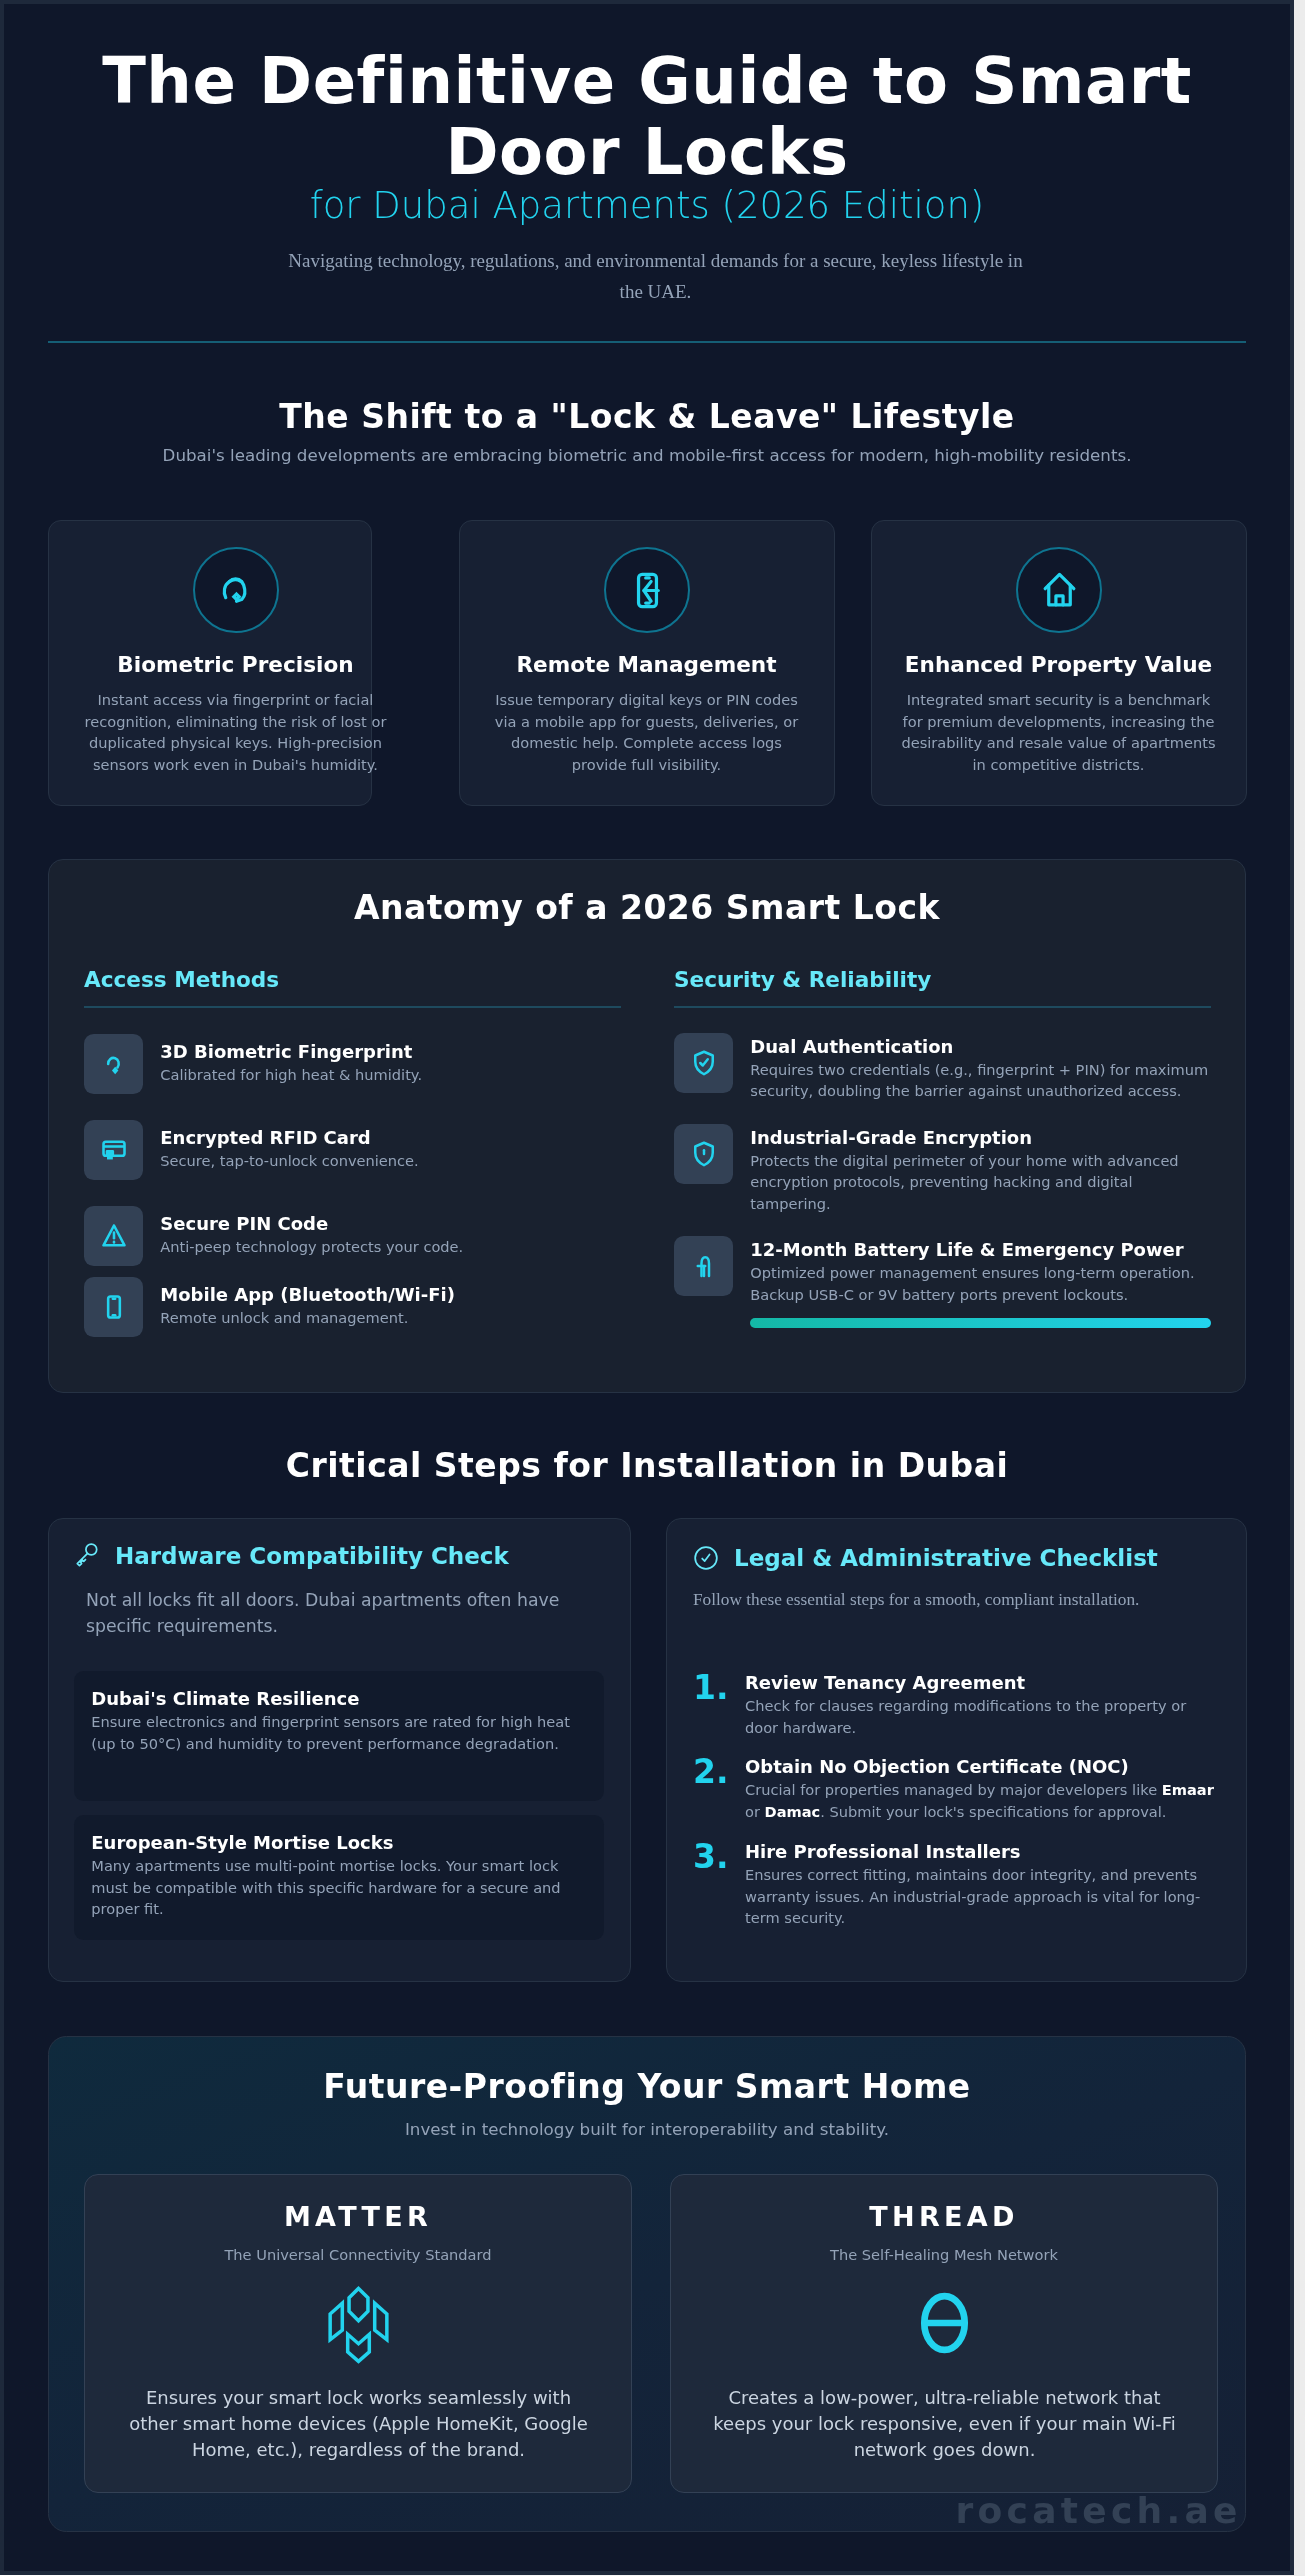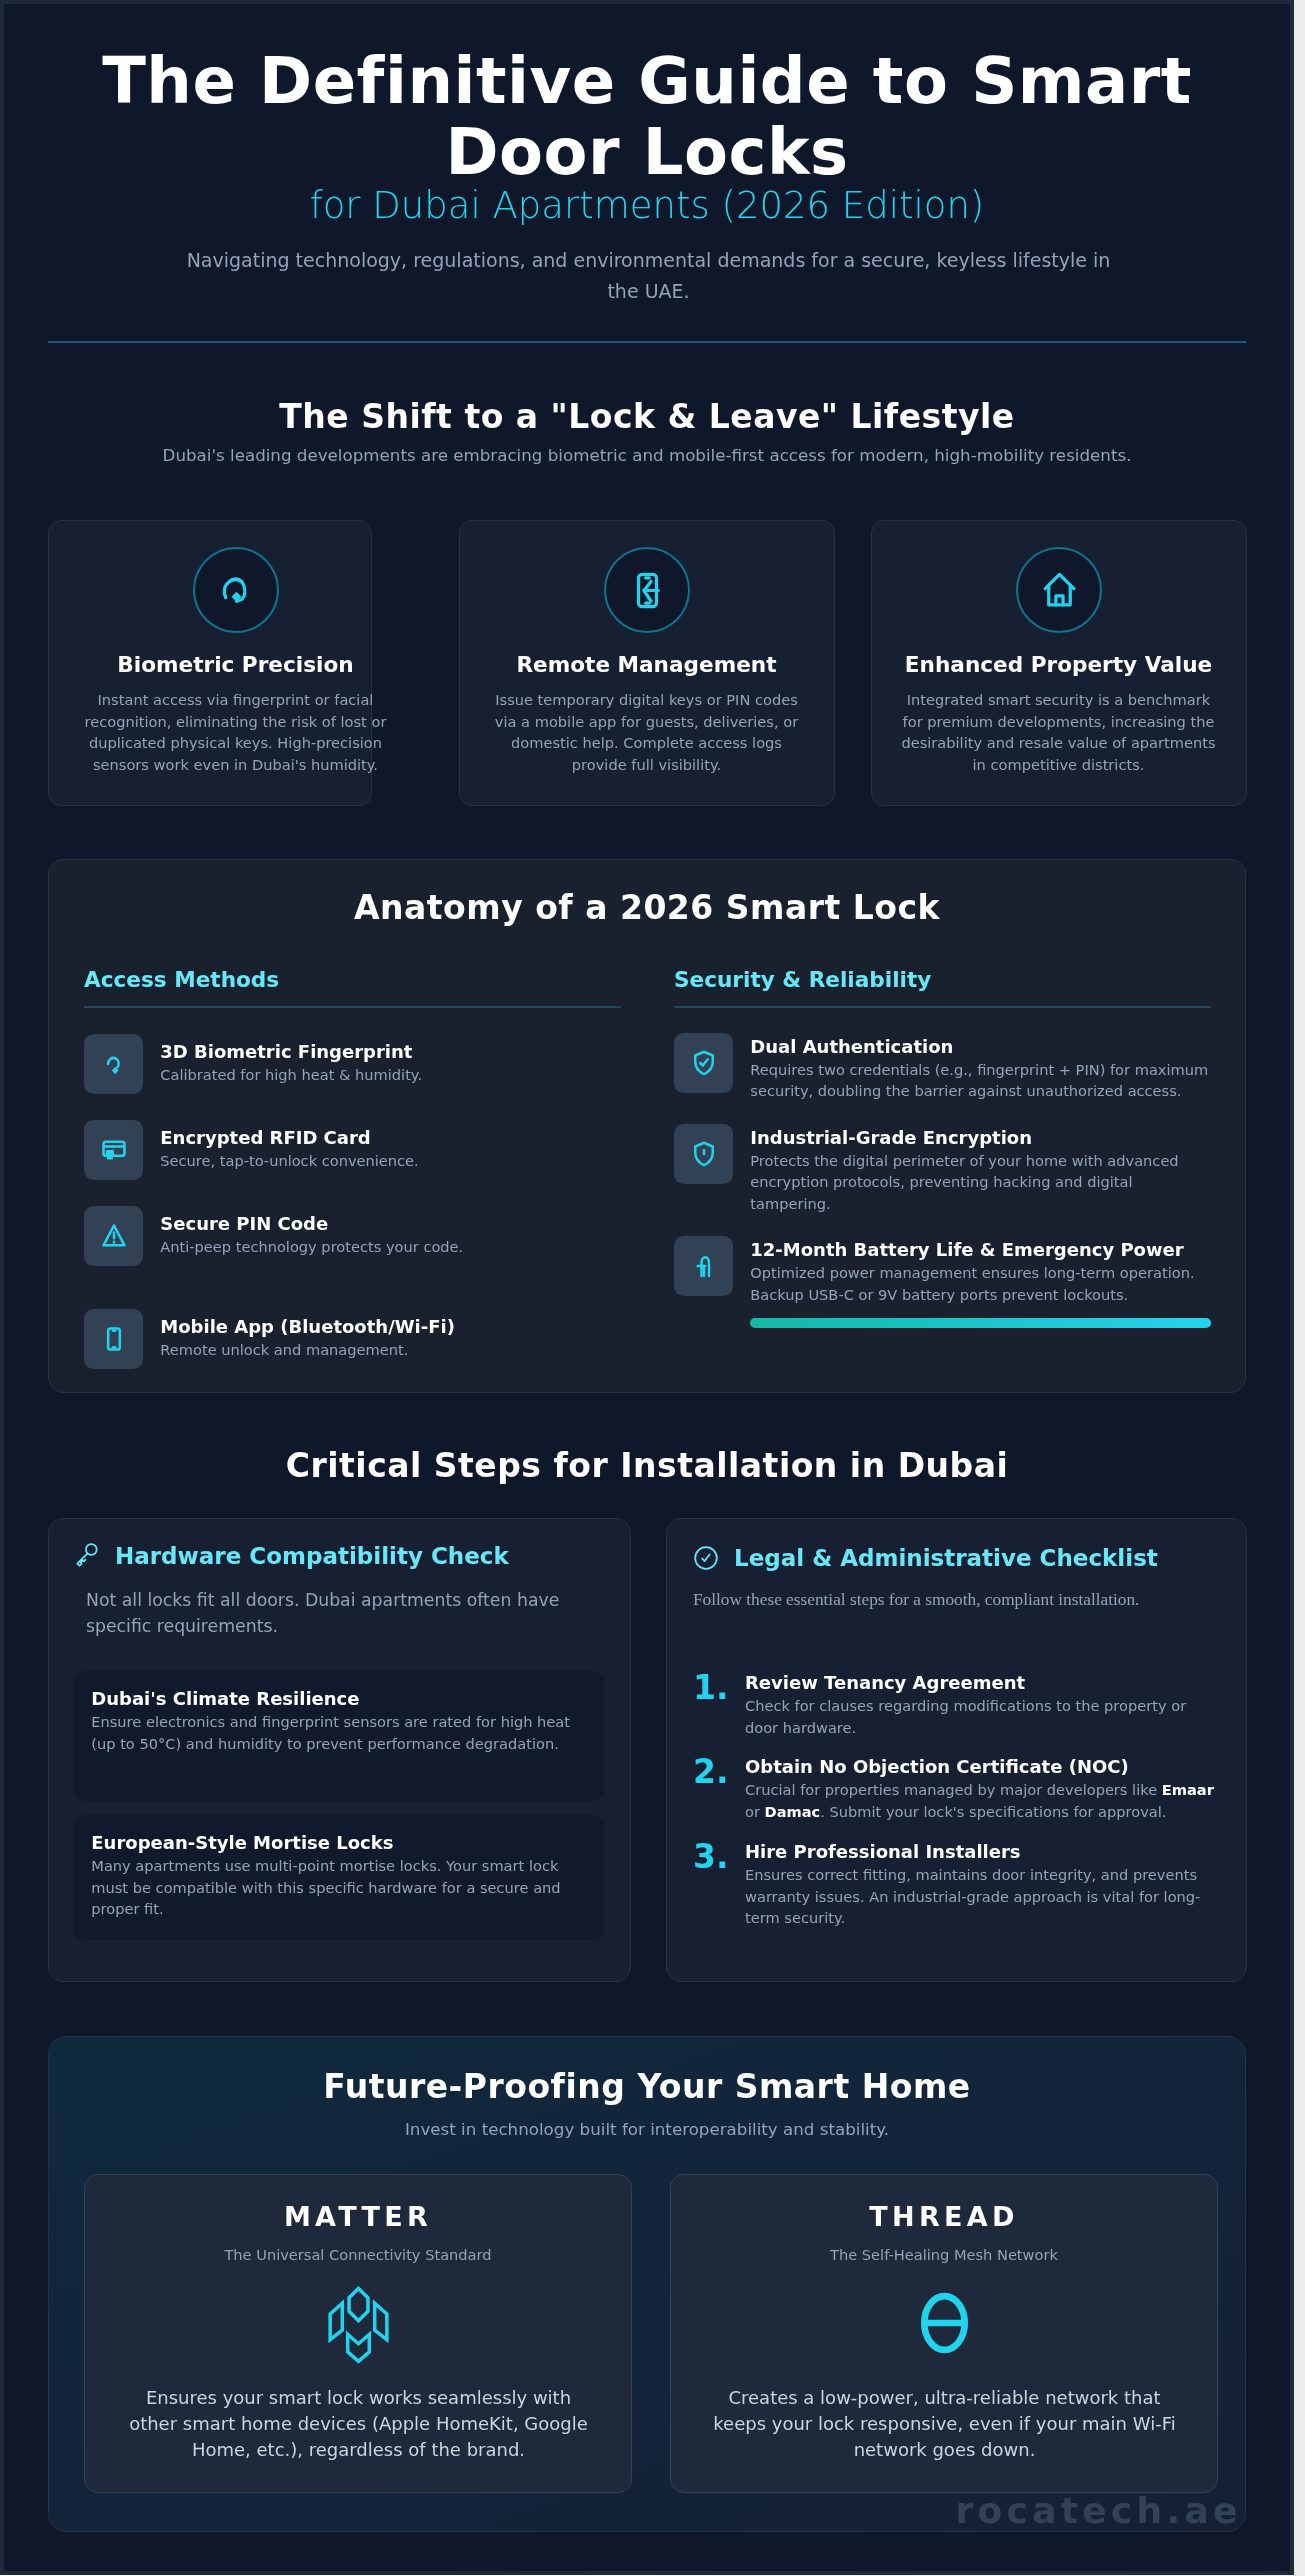--- a/index.html
+++ b/index.html
@@ -62,21 +62,21 @@
 </head>
 <body>
 
 <div class="frame">
 
   <div class="abs center h1" style="left:0; top:45px; width:1286px;">
     <div>The Definitive Guide to Smart</div>
     <div style="margin-top:6.5px;">Door Locks</div>
   </div>
   <div class="abs center subtitle" style="left:0; top:180px; width:1286px;">for Dubai Apartments (2026 Edition)</div>
-  <div class="abs center lead" style="left:163px; top:241px; width:963px;">
+  <div class="abs center lead" style="left:170px; top:241px; width:963px;font-family:Liberation Serif, serif;">
     <div>Navigating technology, regulations, and environmental demands for a secure, keyless lifestyle in</div>
     <div>the UAE.</div>
   </div>
   <div class="abs divider" style="left:44px; top:337px; width:1198px;"></div>
 
   <div class="abs center h2" style="left:0; top:393px; width:1286px;">The Shift to a "Lock &amp; Leave" Lifestyle</div>
   <div class="abs center h2sub" style="left:0; top:441px; width:1286px;">Dubai's leading developments are embracing biometric and mobile-first access for modern, high-mobility residents.</div>
 
   <div class="abs card" style="left:44px; top:516px; width:324px; height:286px;">
     <div class="card-icon-circle abs" style="left:144px; top:26px;">
@@ -158,21 +158,21 @@
               <path d="M12 9v5"></path>
               <path d="M12 17v.5"></path>
           </svg>
         </div>
         <div style="padding-top:6.5px;">
           <div class="feat-title">Secure PIN Code</div>
           <div class="feat-text">Anti-peep technology protects your code.</div>
         </div>
       </div>
 
-      <div class="feat" style="margin-top:43px; height:60px;">
+      <div class="feat" style="margin-top:11px; height:60px;">
         <div class="feat-icon">
           <svg width="28" height="28" viewBox="0 0 24 24" fill="none" stroke="#22d3ee" stroke-width="2.2" stroke-linecap="round">
             <rect x="7" y="3" width="10" height="18" rx="2"></rect>
               <path d="M11 5h2"></path>
               <path d="M11 19h2"></path>
           </svg>
         </div>
         <div style="padding-top:6.5px;">
           <div class="feat-title">Mobile App (Bluetooth/Wi-Fi)</div>
           <div class="feat-text">Remote unlock and management.</div>

